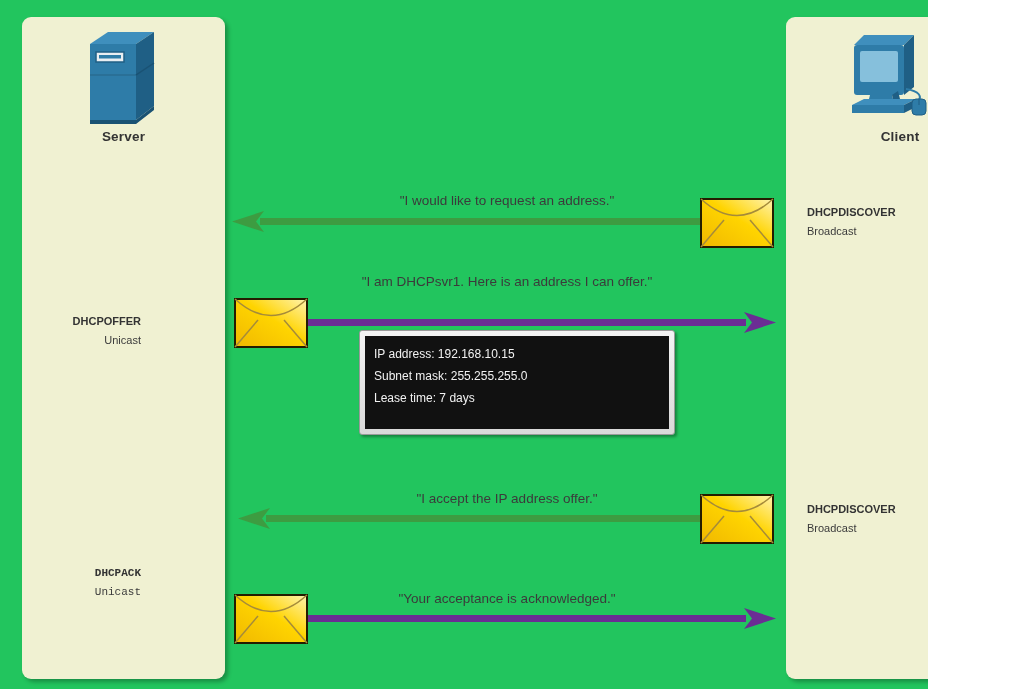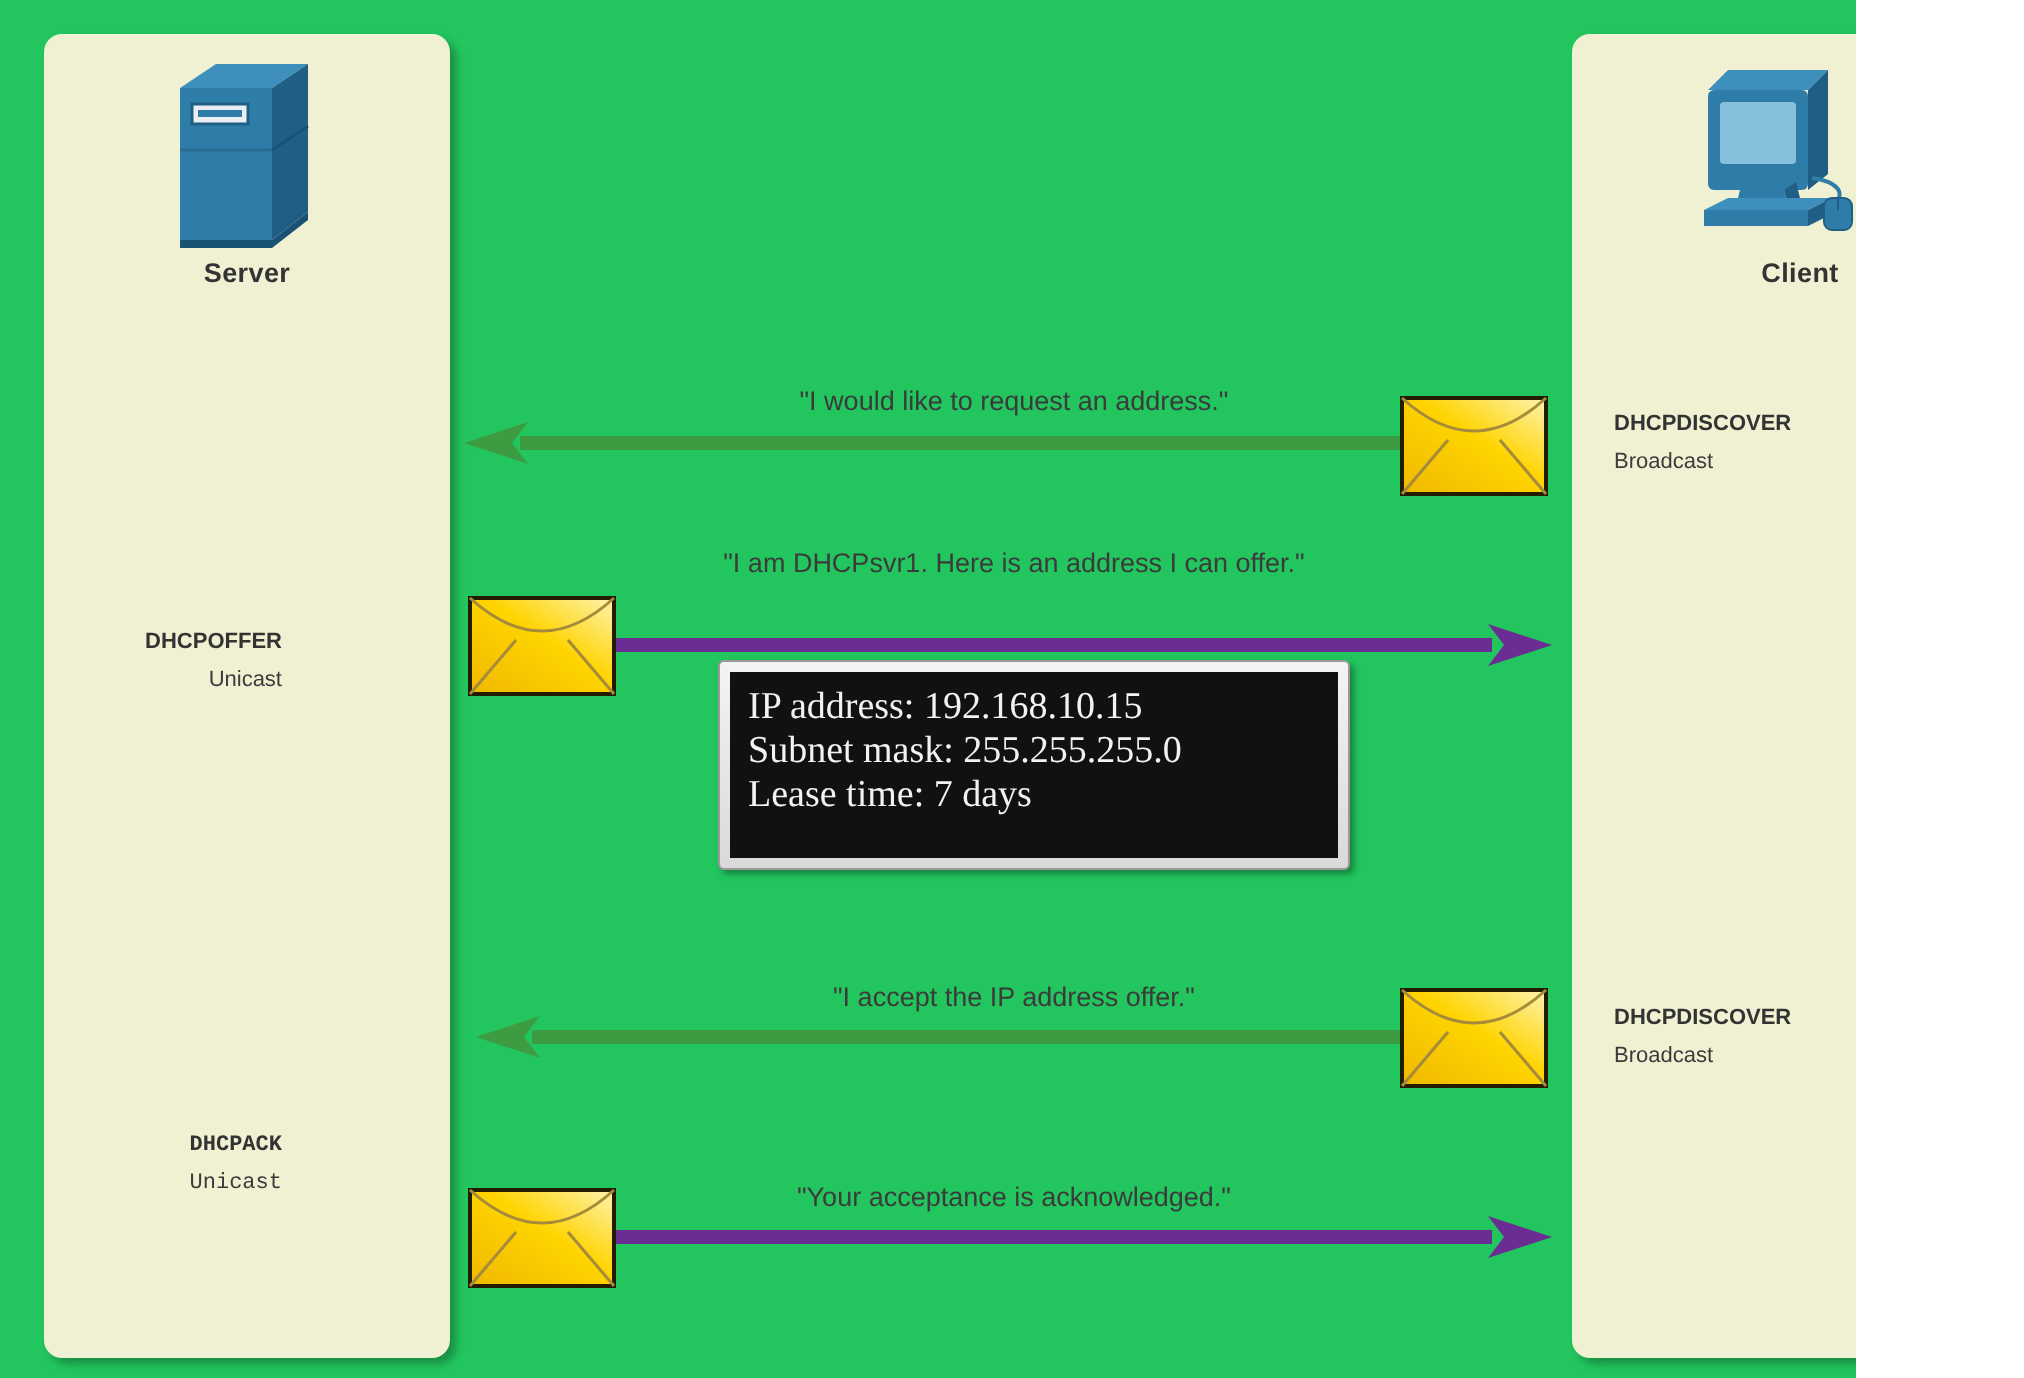--- a/index.html
+++ b/index.html
@@ -139,22 +139,22 @@
     padding: 5px;
   }
   #terminal-screen {
     width: 100%;
     height: 100%;
     background: #111111;
     box-sizing: border-box;
     padding: 7px 0 0 9px;
   }
   .term-line {
-    font-family: Liberation Serif, serif;
-    font-size: 19px;
+    font-family: Liberation Sans, sans-serif;
+    font-size: 12px;
     line-height: 22px;
     color: #f2f2f2;
     white-space: pre;
   }
 </style>
 </head>
 <body>
 
 <div id="stage">
 

